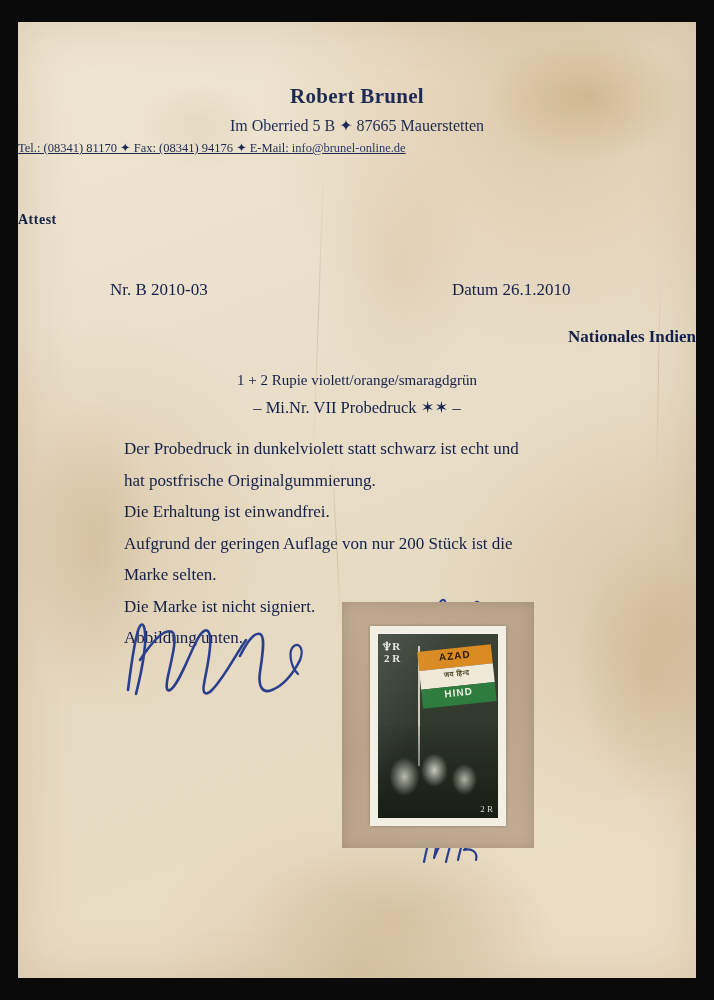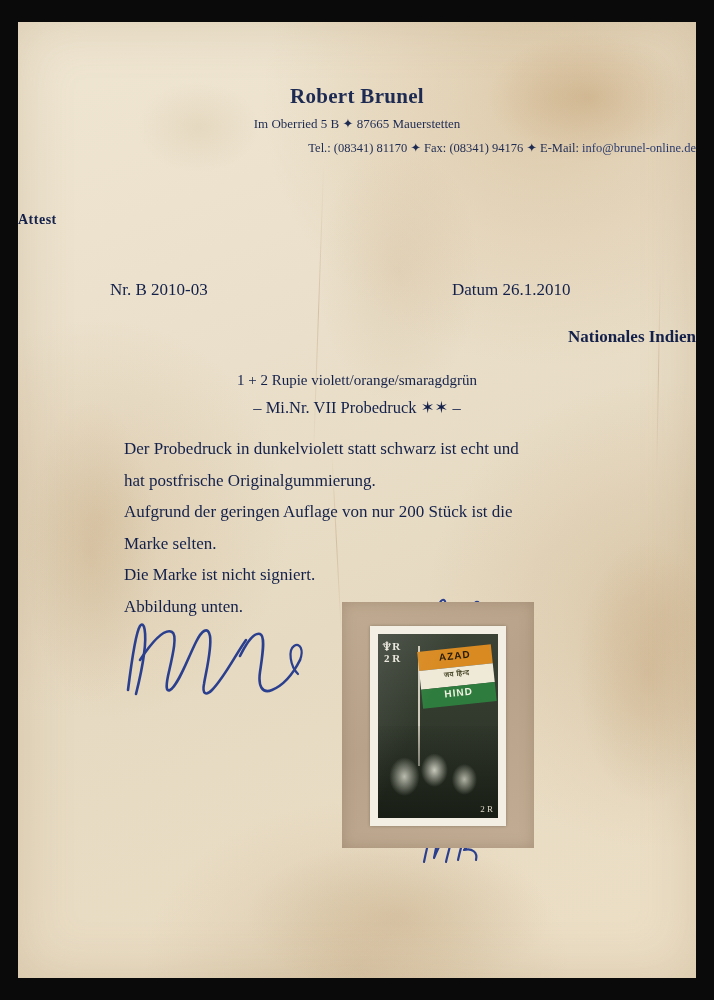--- a/index.html
+++ b/index.html
@@ -71,30 +71,31 @@
     font-size: 21px;
     font-weight: bold;
     color: #1d2a52;
     letter-spacing: 0.3px;
   }
   .hdr-addr {
     position: absolute;
     left: 0; top: 94px;
     width: 678px;
     text-align: center;
-    font-size: 13px;
+    font-size: 16px;
     color: #1d2a52;
   }
   .hdr-contact {
     position: absolute;
     left: 0; top: 118px;
     width: 678px;
-    text-align: right;
+    text-align: left;
     font-size: 12.5px;
     color: #1d2a52;
+    text-decoration: underline;
   }
   .hdr-contact .mail { color: #2a3a6d; }
 
   .title {
     position: absolute;
     left: 0; top: 190px;
     width: 678px;
     font-size: 14px;
     font-weight: bold;
     color: #13204a;
@@ -305,20 +306,21 @@
         <span class="datum">Datum  26.1.2010</span>
       </div>
 
       <div class="subject">Nationales Indien</div>
       <div class="line-desc">1 + 2 Rupie violett/orange/smaragdgrün</div>
       <div class="line-mi">– Mi.Nr. VII Probedruck ✶✶ –</div>
 
       <div class="body-text">
         <p>Der Probedruck in dunkelviolett statt schwarz ist echt und</p>
         <p>hat postfrische Originalgummierung.</p>
+        <p>Die Erhaltung ist einwandfrei.</p>
         <p>Aufgrund der geringen Auflage von nur 200 Stück ist die</p>
         <p>Marke selten.</p>
         <p>Die Marke ist nicht signiert.</p>
         <p>Abbildung unten.</p>
       </div>
 
       <svg class="sig-main" viewBox="0 0 220 110">
         <path class="ink" stroke-width="2.6" d="M14,88 C18,56 22,30 26,24 C30,18 33,30 30,52 C28,68 24,84 22,92"></path>
         <path class="ink" stroke-width="2.6" d="M26,58 C38,40 50,26 58,30 C64,33 58,56 54,74 C52,84 52,90 56,88 C64,84 74,56 82,40 C88,28 94,24 96,34 C98,46 92,70 90,82 C88,92 92,94 98,88 C110,76 122,52 132,38"></path>
         <path class="ink" stroke-width="2.6" d="M126,54 C132,42 140,30 146,32 C152,34 148,56 146,70 C144,84 148,92 158,88 C170,83 180,70 186,58"></path>

